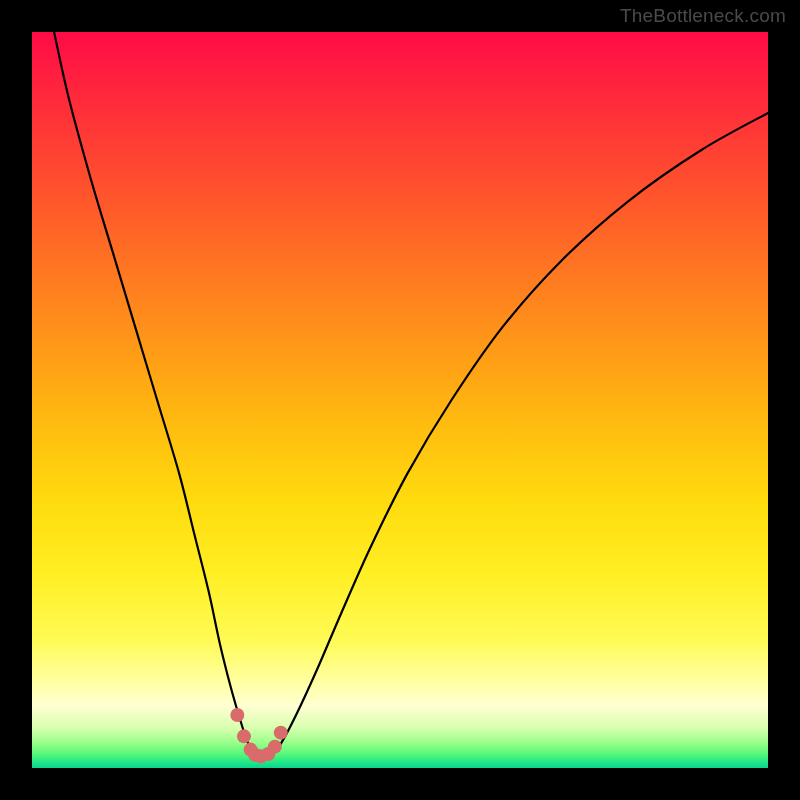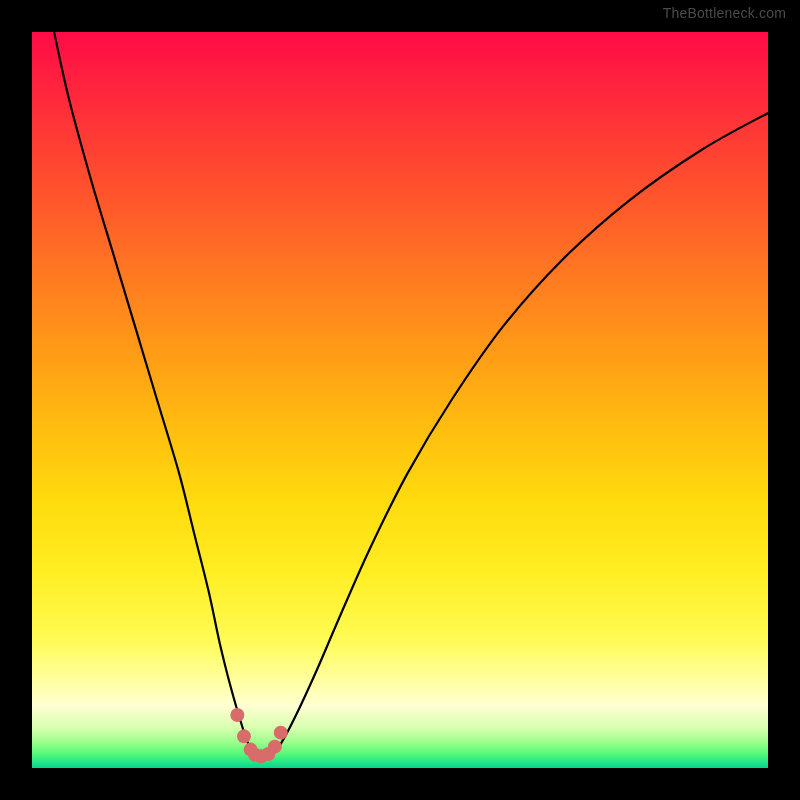--- a/index.html
+++ b/index.html
@@ -42,21 +42,21 @@
       #5bf97a 98%,
       #1ee686 99.3%,
       #0bd28f 100%
     );
   }
   .watermark {
     position: absolute;
     top: 5px;
     right: 14px;
     color: #4a4a4a;
-    font-size: 14px;
+    font-size: 19px;
     letter-spacing: 0.2px;
     font-weight: 400;
   }
   svg.curve {
     position: absolute;
     left: 0; top: 0;
     width: 736px;
     height: 736px;
     overflow: visible;
   }

